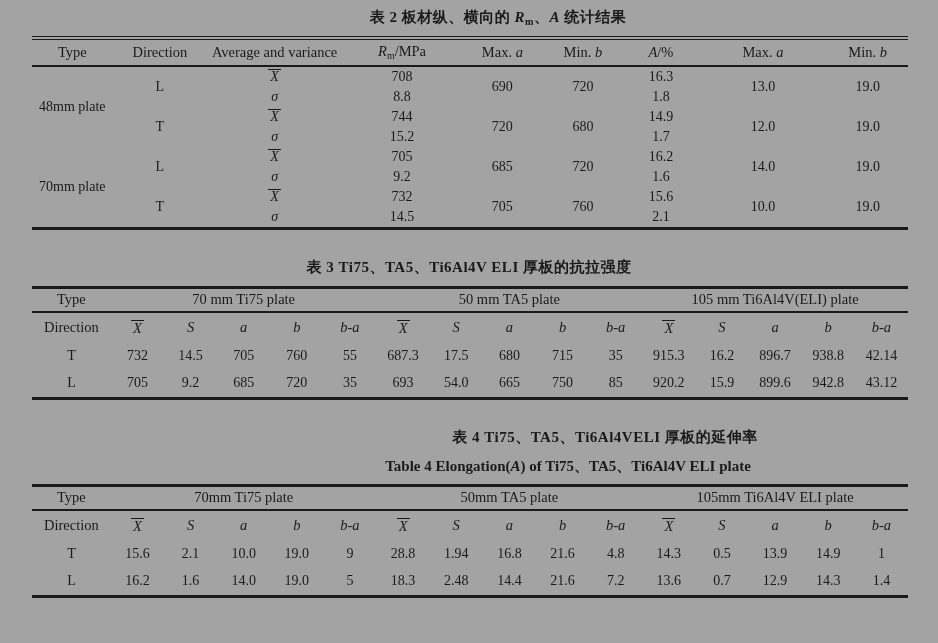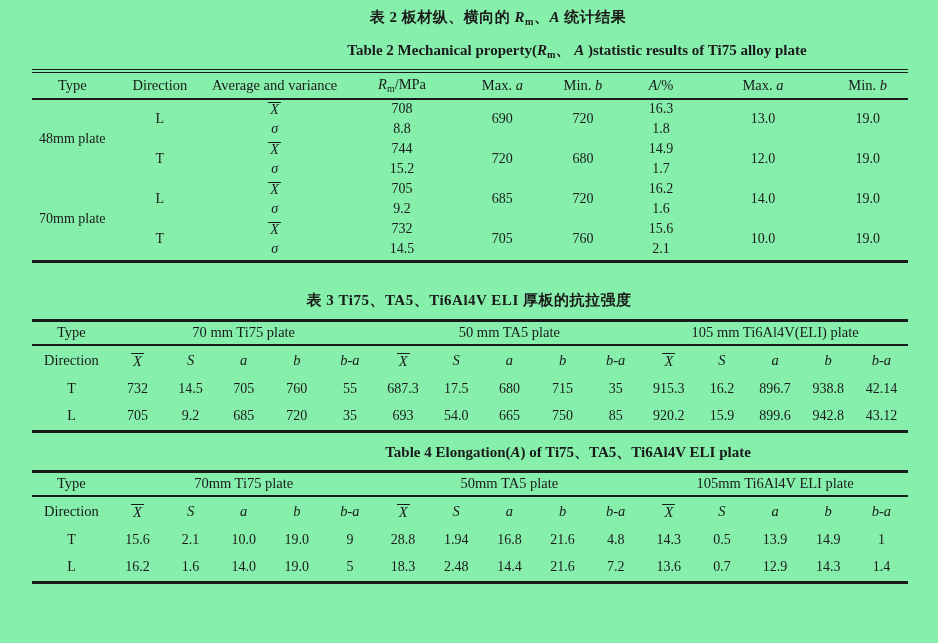--- a/index.html
+++ b/index.html
@@ -1,17 +1,17 @@
 <!DOCTYPE html>
 <html><head>
 <meta charset="utf-8">
 <style>
   html,body{margin:0;padding:0;background:#e8e8e8;}
   .page{
-    width:938px;height:643px;background:#86efac;color:#1a1a1a;
+    width:938px;height:643px;background:#a3a3a3;color:#1a1a1a;
     font-family:"Liberation Serif","DejaVu Serif",serif;
     overflow:hidden;position:relative;
   }
   .cap{font-size:15px;line-height:20px;text-align:center;font-weight:bold;white-space:nowrap;}
   #cap-t2-zh{padding-top:7px;padding-left:58px;letter-spacing:0.5px;}
   #cap-t2-en{margin-top:8px;padding-left:216px;}
   #cap-t3-zh{margin-top:27px;letter-spacing:0.5px;}
   #cap-t3-en{margin-top:8px;padding-left:252px;}
   #cap-t4-zh{margin-top:27px;padding-left:272px;letter-spacing:0.5px;}
   #cap-t4-en{margin-top:9px;padding-left:198px;}
@@ -34,21 +34,20 @@
   tr.grp-row td{border-bottom:2px solid #1a1a1a;height:22px;font-size:14.5px;}
   tr.dir-row td{height:30px;font-size:14.5px;}
   tr.data-row td{height:27px;}
 </style>
 </head>
 <body>
 
 <div class="page">
 
   <div class="cap" id="cap-t2-zh"><span class="bd">表 2</span><span class="bd">  板材纵、横向的 </span><span class="bd it">R</span><span class="bd subm">m</span><span class="bd">、</span><span class="bd it">A</span><span class="bd"> 统计结果</span></div>
-  <div class="cap" id="cap-t2-en"><span class="bd">Table 2   Mechanical property(</span><span class="bd it">R</span><span class="bd subm">m</span><span class="bd">、 </span><span class="bd it">A</span><span class="bd"> )statistic results of Ti75 alloy plate</span></div>
 
   <table id="t2">
     <colgroup>
       <col style="width:9.2%">
         <col style="width:10.8%">
         <col style="width:15.4%">
       <col style="width:13.7%">
         <col style="width:9.2%">
         <col style="width:9.2%">
       <col style="width:8.6%">
@@ -212,20 +211,21 @@
           <td>85</td>
           <td>920.2</td>
           <td>15.9</td>
           <td>899.6</td>
           <td>942.8</td>
           <td>43.12</td>
         </tr>
       </tbody>
     </table>
 
+  <div class="cap" id="cap-t4-zh"><span class="bd">表 4   Ti75、TA5、Ti6Al4VELI 厚板的延伸率</span></div>
   <div class="cap" id="cap-t4-en"><span class="bd">Table 4   Elongation(</span><span class="bd it">A</span><span class="bd">) of Ti75、TA5、Ti6Al4V ELI plate</span></div>
 
   <table id="t4">
       <colgroup>
         <col style="width: 9%;">
         <col style="width: 6.06667%;">
         <col style="width: 6.06667%;">
         <col style="width: 6.06667%;">
         <col style="width: 6.06667%;">
         <col style="width: 6.06667%;">

